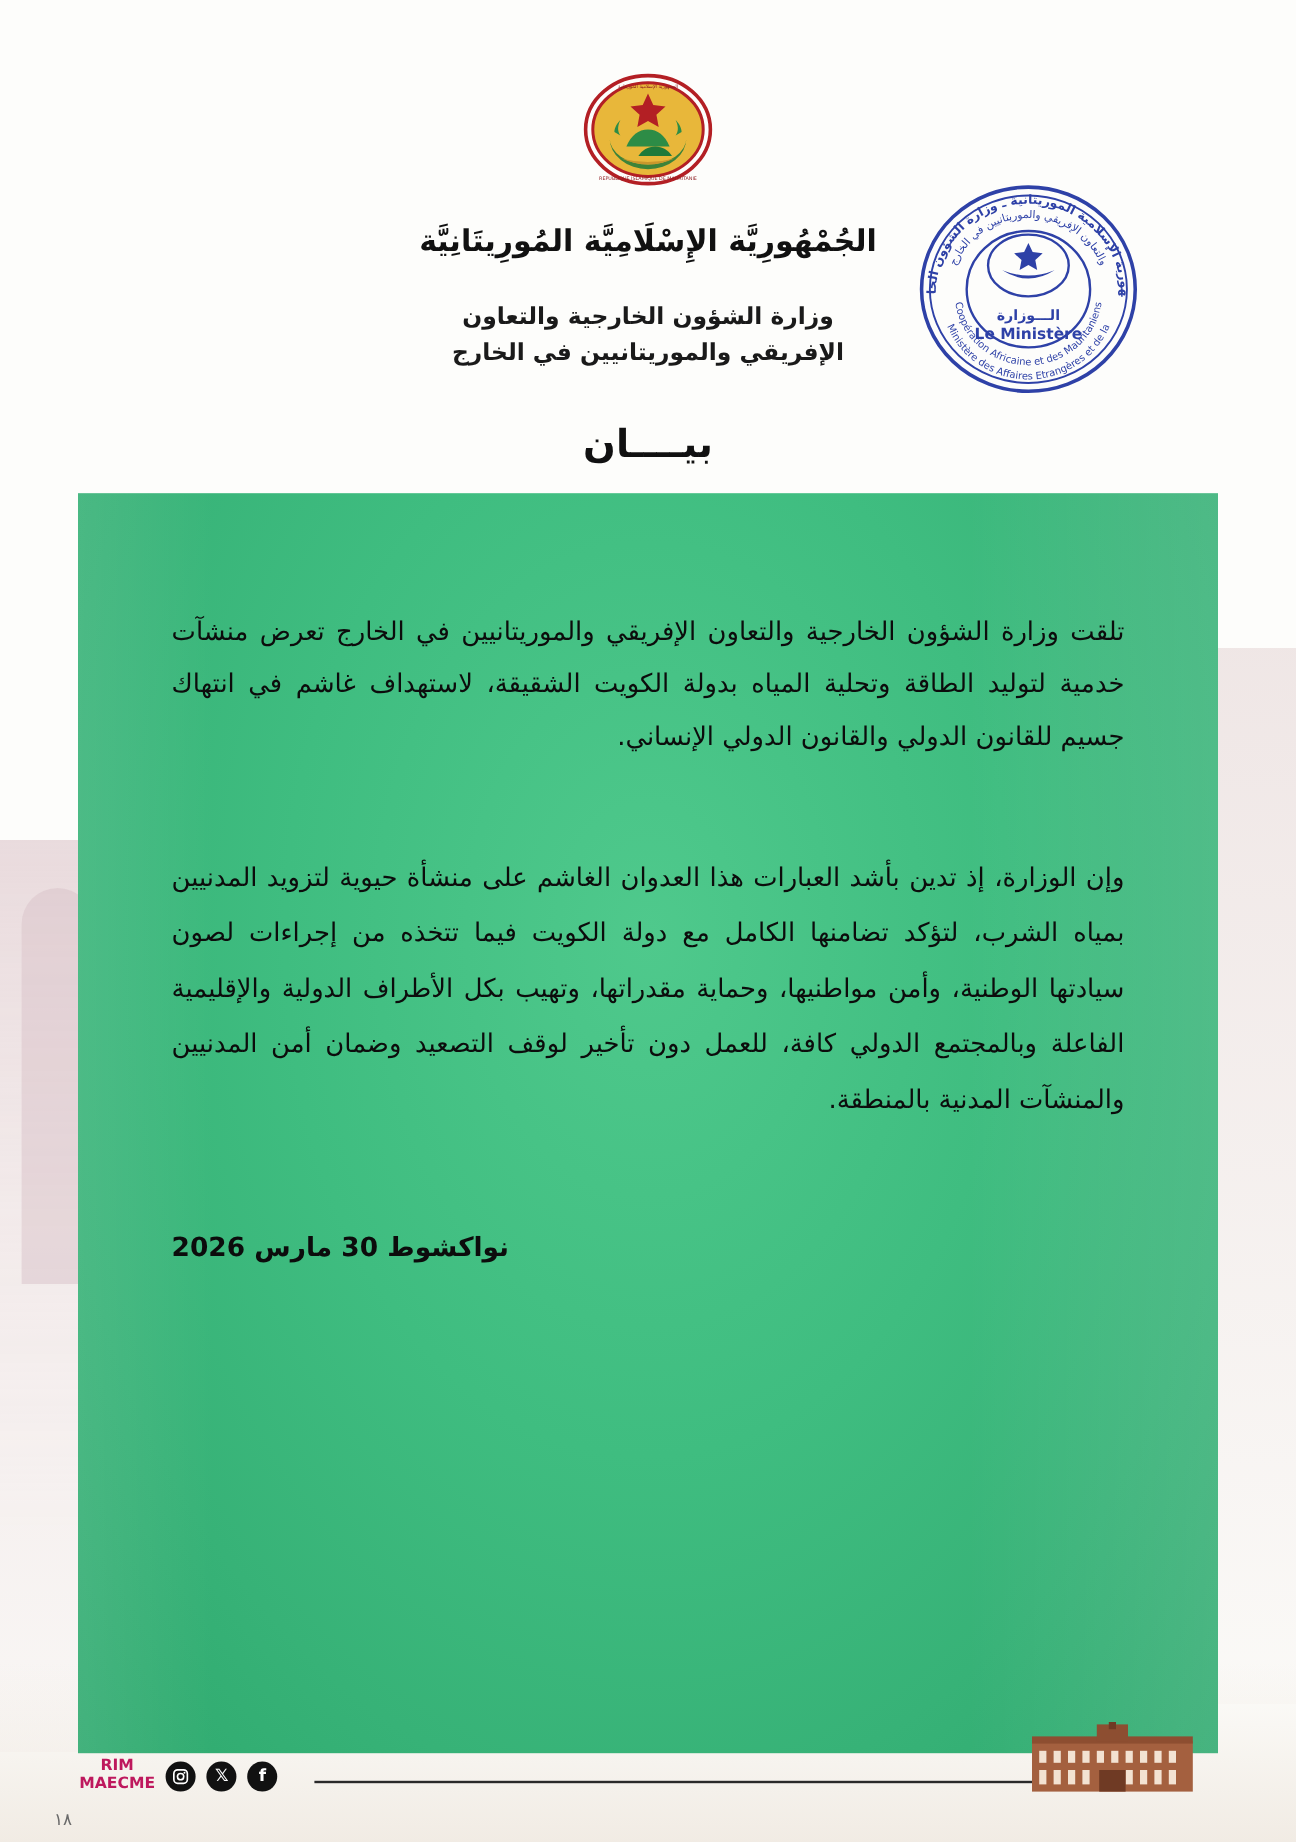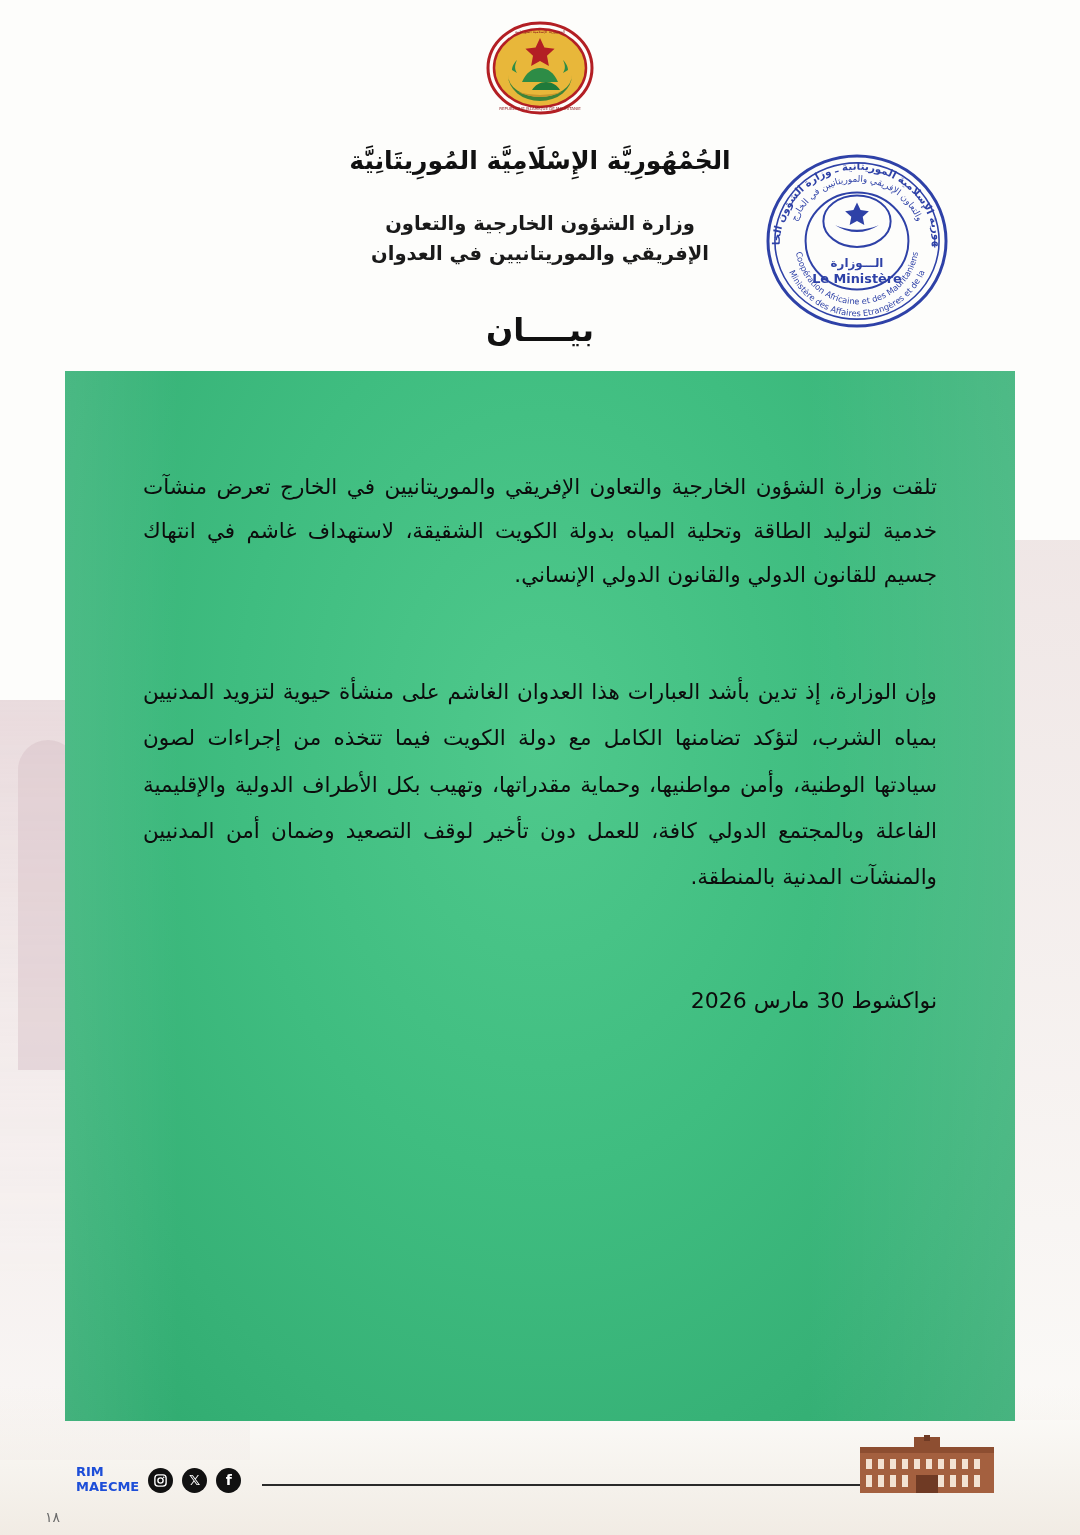--- a/index.html
+++ b/index.html
@@ -57,21 +57,21 @@
     left: 0;
     right: 0;
     bottom: 0;
     height: 150px;
     background: linear-gradient(180deg, rgba(252,250,248,0) 0%, rgba(240,234,226,0.55) 60%, rgba(236,228,218,0.7) 100%);
   }
 
   
   .header {
     position: relative;
-    padding-top: 20px;
+    padding-top: 60px;
     text-align: center;
     z-index: 4;
   }
   .emblem {
     width: 108px;
     height: 96px;
     margin: 0 auto;
     position: relative;
   }
   .country-name {
@@ -142,23 +142,23 @@
     text-align-last: right;
     margin-bottom: 72px;
   }
   .para.p2 {
     text-align: justify;
     text-align-last: right;
     line-height: 2.15;
   }
   .signature-line {
     margin-top: 88px;
-    text-align: right;
+    text-align: left;
     font-size: 22px;
-    font-weight: normal;
+    font-weight: bold;
     color: #0c0c0c;
     direction: rtl;
   }
 
   
   .footer {
     position: absolute;
     left: 0;
     right: 0;
     bottom: 18px;
@@ -180,27 +180,27 @@
     background: #111;
     color: #fff;
     display: flex;
     align-items: center;
     justify-content: center;
     font-size: 14px;
     font-weight: bold;
     font-family: "DejaVu Sans", sans-serif;
   }
   .handle {
-    margin-left: 10px;
+    margin-left: 0;
     font-size: 13px;
     font-weight: bold;
-    color: #1d4ed8;
+    color: #be185d;
     line-height: 1.15;
     direction: ltr;
-    text-align: left;
+    text-align: center;
   }
   .footer-rule {
     position: absolute;
     left: 262px;
     right: 120px;
     bottom: 31px;
     height: 2px;
     background: #2a2a2a;
   }
   .footer-building {
@@ -245,21 +245,21 @@
         <g fill="#8d1a1f" font-size="4" font-family="DejaVu Sans, sans-serif">
           <text x="54" y="13" text-anchor="middle">الجمهورية الإسلامية الموريتانية</text>
           <text x="54" y="90" text-anchor="middle">REPUBLIQUE ISLAMIQUE DE MAURITANIE</text>
         </g>
       </svg>
     </div>
 
     <div class="country-name">الجُمْهُورِيَّة الإِسْلَامِيَّة المُورِيتَانِيَّة</div>
     <div class="ministry-line">
       <div>وزارة الشؤون الخارجية والتعاون</div>
-      <div>الإفريقي والموريتانيين في العدوان</div>
+      <div>الإفريقي والموريتانيين في الخارج</div>
     </div>
 
     <div class="stamp">
       <svg viewBox="0 0 200 184" width="198" height="182" aria-hidden="true">
         <defs>
           <path id="arcTop" d="M22,96 a78,76 0 0 1 156,0"></path>
           <path id="arcTop2" d="M34,96 a66,64 0 0 1 132,0"></path>
           <path id="arcBot" d="M26,96 a74,72 0 0 0 148,0"></path>
           <path id="arcBot2" d="M38,96 a62,60 0 0 0 124,0"></path>
         </defs>

